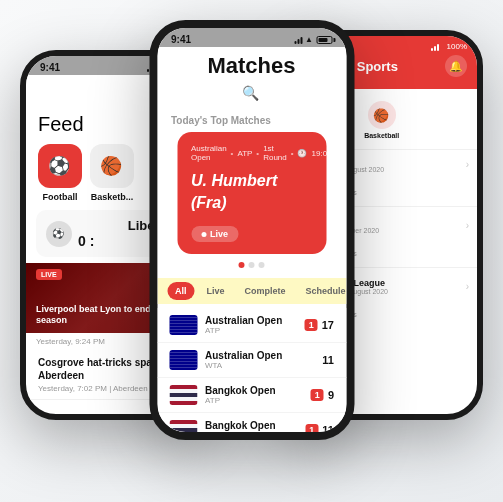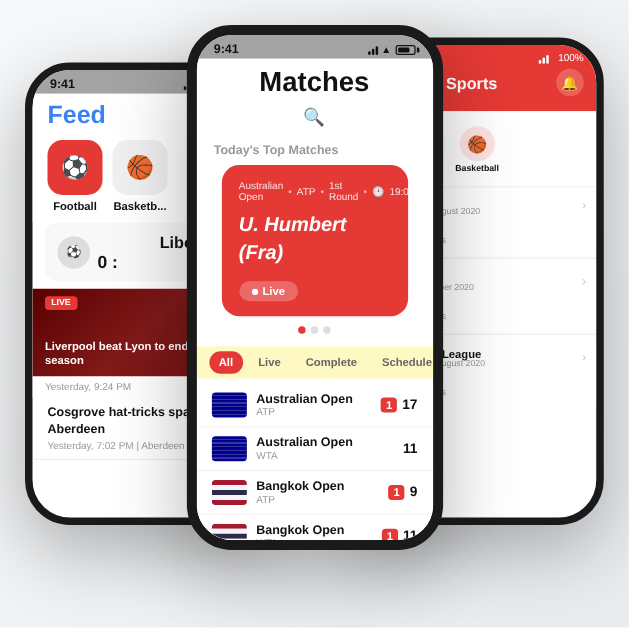--- a/index.html
+++ b/index.html
@@ -103,23 +103,24 @@
     
     .wifi { font-size: 8px; }
 
     
     .feed-header {
       padding: 6px 12px 8px;
       background: #fff;
     }
     .feed-title {
       font-size: 20px;
-      font-weight: 700;
-      color: #3b82f6;
+      font-weight: 400;
+      color: #000000;
       margin-bottom: 8px;
+      margin-top: 32px;
     }
     .feed-categories {
       display: flex;
       gap: 8px;
     }
     .feed-cat {
       display: flex;
       flex-direction: column;
       align-items: center;
       gap: 4px;

